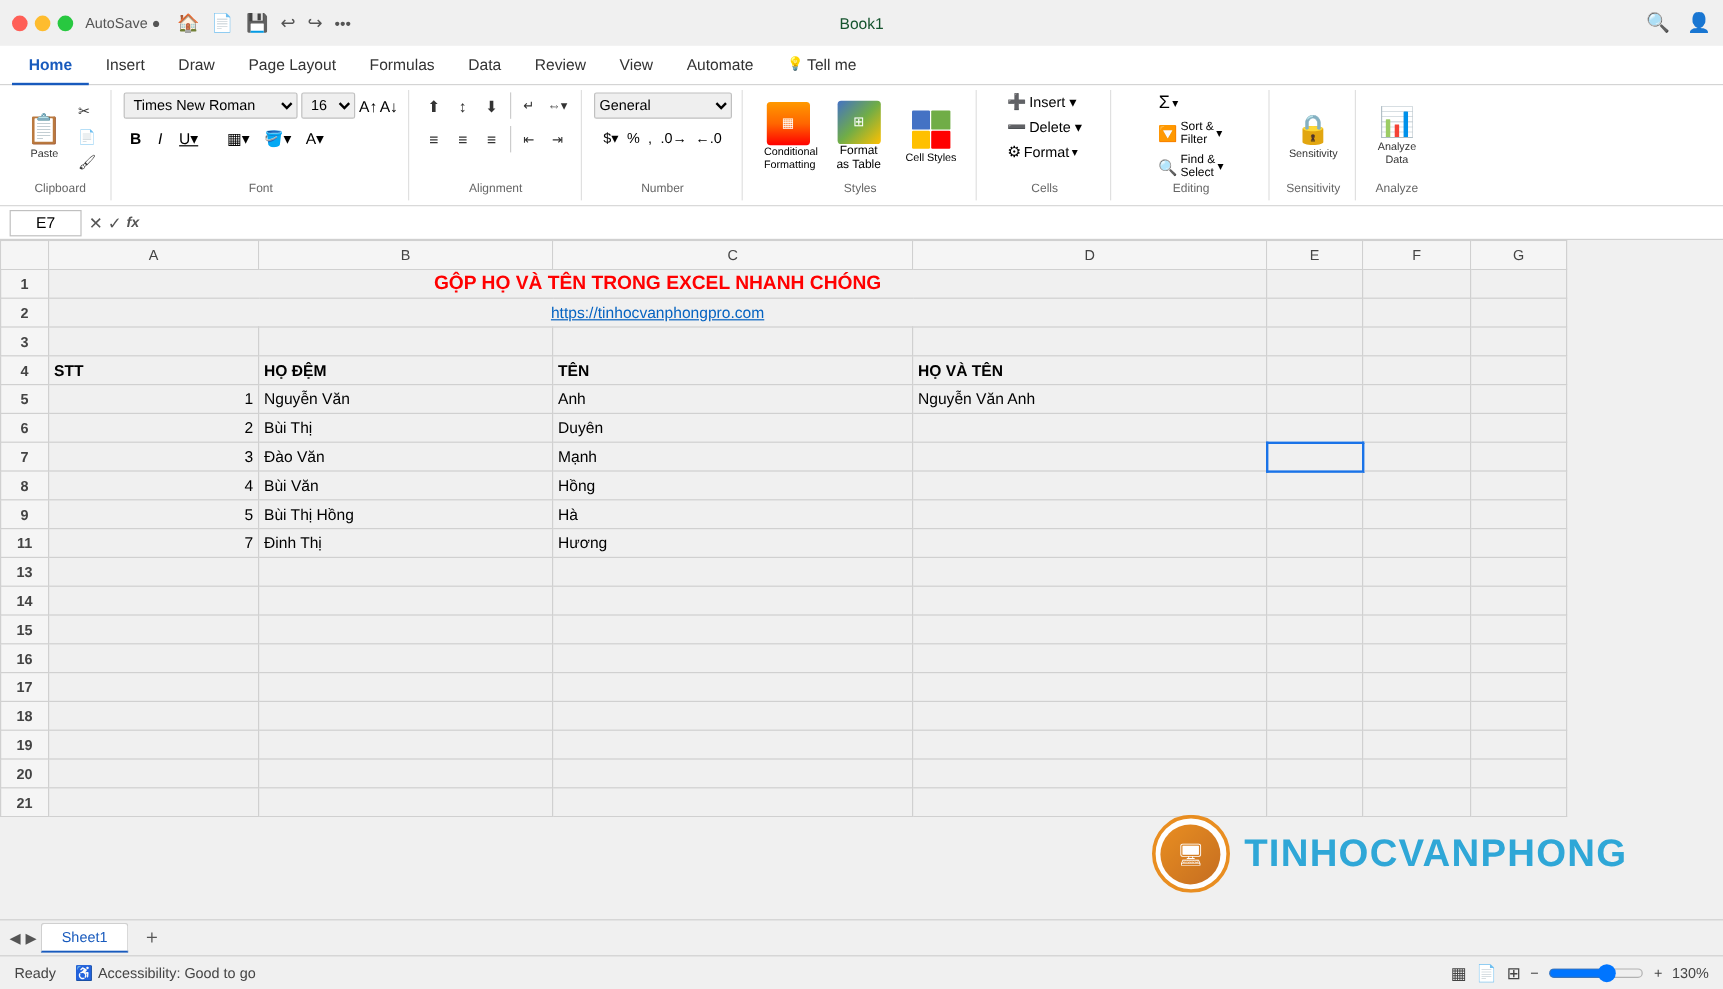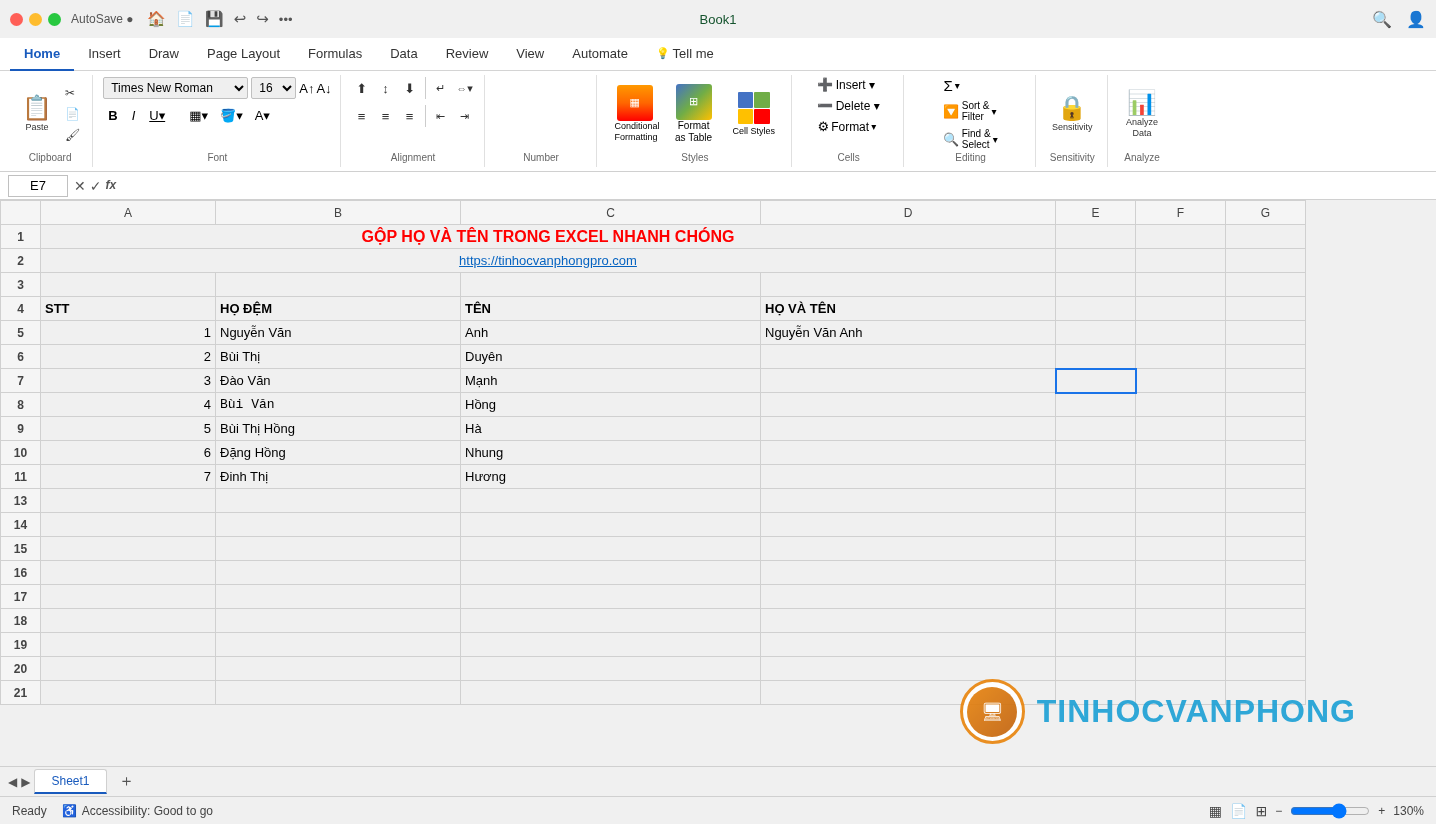--- a/index.html
+++ b/index.html
@@ -203,20 +203,32 @@
           <div class="al-btn">≡</div>
           <span style="border-left:1px solid #ccc;margin:0 2px;"></span>
           <div class="al-btn" style="font-size:11px;">⇤</div>
           <div class="al-btn" style="font-size:11px;">⇥</div>
         </div>
       </div>
       <div class="ribbon-group-label">Alignment</div>
     </div>
 
     <div class="ribbon-group" style="min-width:110px;">
+      <div class="ribbon-group-tools" style="flex-direction:column;">
+        <select class="num-format-select">
+          <option>General</option>
+        </select>
+        <div class="format-row" style="margin-top:4px;">
+          <span style="cursor:pointer;font-size:12px;padding:2px;">$▾</span>
+          <span style="cursor:pointer;font-size:12px;padding:2px;">%</span>
+          <span style="cursor:pointer;font-size:12px;padding:2px;">,</span>
+          <span style="cursor:pointer;font-size:12px;padding:2px;">.0→</span>
+          <span style="cursor:pointer;font-size:12px;padding:2px;">←.0</span>
+        </div>
+      </div>
       <div class="ribbon-group-label">Number</div>
     </div>
 
     <div class="ribbon-group" style="min-width:170px;">
       <div class="ribbon-group-tools">
         <div class="cond-format">
           <div style="width:36px;height:36px;background:linear-gradient(#f90,#f60,#f00);border-radius:3px;display:flex;align-items:center;justify-content:center;color:#fff;font-size:11px;">▦</div>
           <div style="font-size:9px;text-align:center;line-height:1.2;max-width:40px;">Conditional Formatting</div>
         </div>
         <div class="format-as-table">
@@ -384,42 +396,32 @@
             <td class="cell" style="width: 245px;">Đào Văn</td>
             <td class="cell" style="width: 300px;">Mạnh</td>
             <td class="cell" style="width: 295px;"></td>
             <td class="cell selected" style="width: 80px;"></td>
             <td class="cell" style="width: 90px;"></td>
             <td class="cell" style="width: 80px;"></td>
           </tr>
           <tr>
             <th class="row-num">8</th>
             <td class="cell" style="width: 175px; text-align: right;">4</td>
-            <td class="cell" style="width: 245px; font-family: Liberation Mono, monospace;">Bùi Văn</td>
+            <td class="cell" style="width: 245px;">Bùi Văn</td>
             <td class="cell" style="width: 300px;">Hồng</td>
             <td class="cell" style="width: 295px;"></td>
             <td class="cell" style="width: 80px;"></td>
             <td class="cell" style="width: 90px;"></td>
             <td class="cell" style="width: 80px;"></td>
           </tr>
           <tr>
             <th class="row-num">9</th>
             <td class="cell" style="width: 175px; text-align: right;">5</td>
             <td class="cell" style="width: 245px;">Bùi Thị Hồng</td>
             <td class="cell" style="width: 300px;">Hà</td>
-            <td class="cell" style="width: 295px;"></td>
-            <td class="cell" style="width: 80px;"></td>
-            <td class="cell" style="width: 90px;"></td>
-            <td class="cell" style="width: 80px;"></td>
-          </tr>
-          <tr>
-            <th class="row-num">10</th>
-            <td class="cell" style="width: 175px; text-align: right;">6</td>
-            <td class="cell" style="width: 245px;">Đặng Hồng</td>
-            <td class="cell" style="width: 300px;">Nhung</td>
             <td class="cell" style="width: 295px;"></td>
             <td class="cell" style="width: 80px;"></td>
             <td class="cell" style="width: 90px;"></td>
             <td class="cell" style="width: 80px;"></td>
           </tr>
           <tr>
             <th class="row-num">11</th>
             <td class="cell" style="width: 175px; text-align: right;">7</td>
             <td class="cell" style="width: 245px;">Đinh Thị</td>
             <td class="cell" style="width: 300px;">Hương</td>

